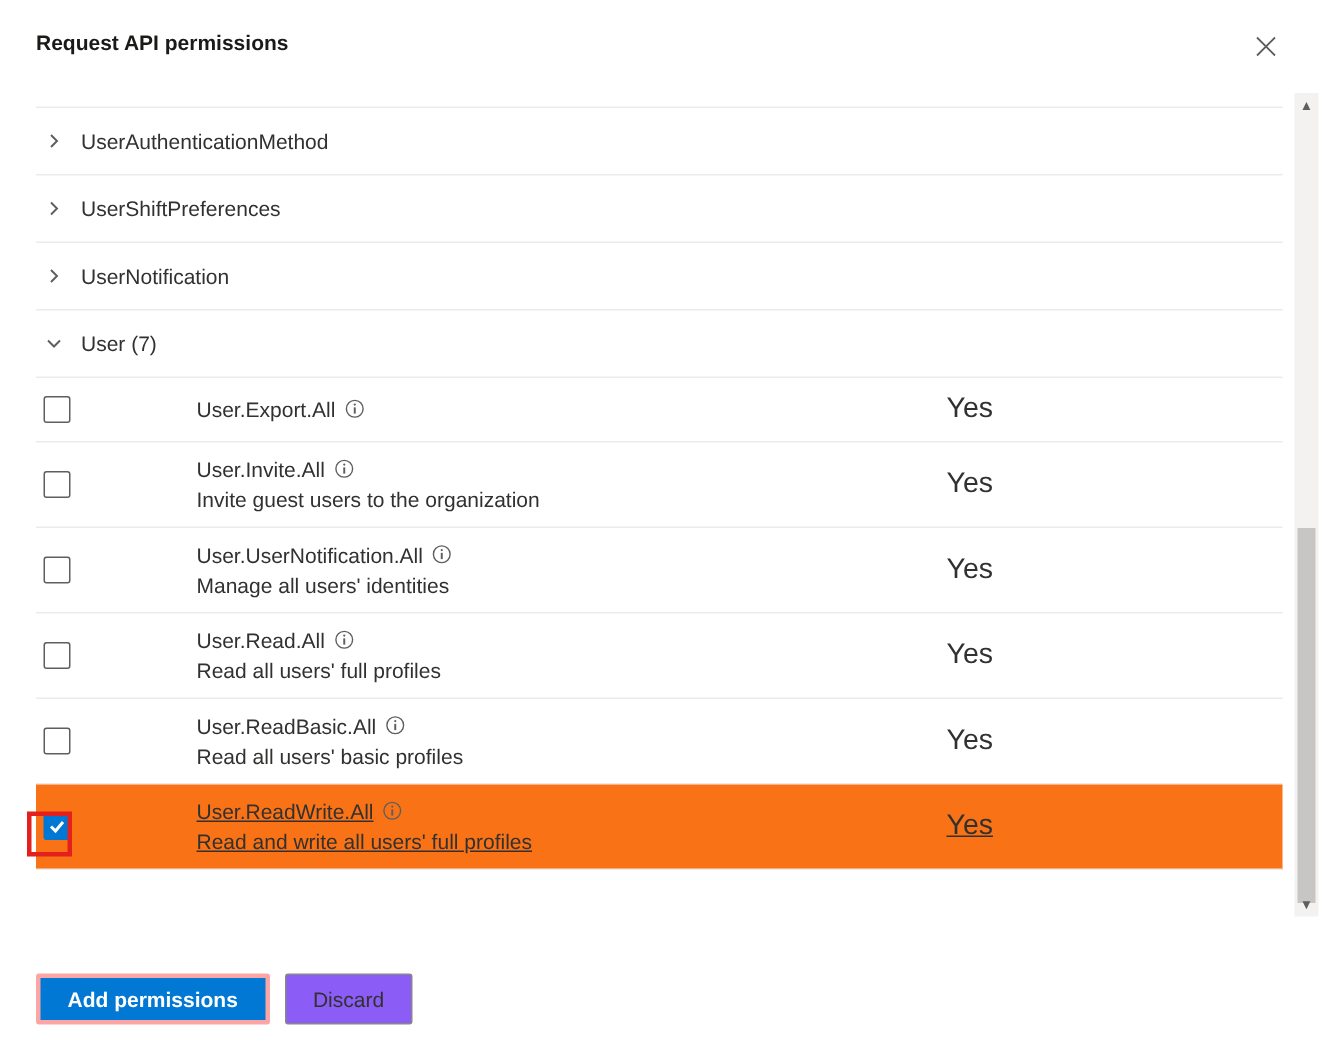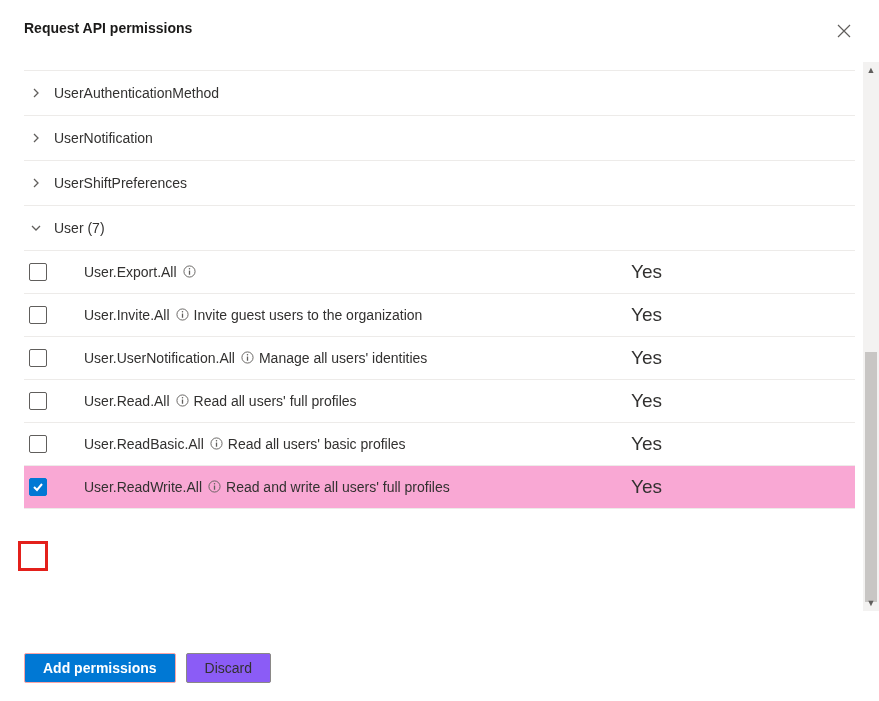--- a/index.html
+++ b/index.html
@@ -63,21 +63,22 @@
       font-size: 14px;
       color: #323130;
     }
     .perm-row {
       display: flex;
       align-items: center;
       padding: 10px 4px 10px 4px;
       border-bottom: 1px solid #edebe9;
     }
     .perm-row.highlighted {
-      background: #f9a8d4;
+      background: #f97316;
+      text-decoration: underline;
     }
     .checkbox-wrap {
       width: 20px;
       height: 20px;
       margin-right: 36px;
       display: inline-flex;
       align-items: center;
       justify-content: center;
       flex-shrink: 0;
     }
@@ -98,22 +99,23 @@
     }
     .checkbox.checked svg {
       display: block;
     }
     .checkbox svg {
       display: none;
     }
     .perm-text {
       flex: 1;
       display: flex;
-      flex-direction: row;
+      flex-direction: column;
       gap: 4px;
+      margin-left: 47px;
     }
     .perm-name {
       font-size: 14px;
       color: #323130;
       display: flex;
       align-items: center;
       gap: 6px;
     }
     .perm-desc {
       font-size: 14px;
@@ -148,21 +150,21 @@
       padding: 6px 18px;
       font-size: 14px;
       font-family: inherit;
       border-radius: 2px;
       cursor: pointer;
       min-width: 80px;
     }
     .btn-primary {
       background: #0078d4;
       color: #fff;
-      border: 1px solid #fca5a5;
+      border: 3px solid #fca5a5;
       font-weight: 600;
     }
     .btn-secondary {
       background: #8b5cf6;
       color: #323130;
       border: 1px solid #8a8886;
     }
     .scrollbar-track {
       position: absolute;
       right: 0;
@@ -212,30 +214,30 @@
       </span>
       <span class="group-label">UserAuthenticationMethod</span>
     </div>
 
     <div class="group-row">
       <span class="chevron">
         <svg width="10" height="10" viewBox="0 0 10 10">
             <path d="M3 1 L7 5 L3 9" stroke="currentColor" stroke-width="1.3" fill="none"></path>
           </svg>
       </span>
-      <span class="group-label">UserNotification</span>
+      <span class="group-label">UserShiftPreferences</span>
     </div>
 
     <div class="group-row">
       <span class="chevron">
         <svg width="10" height="10" viewBox="0 0 10 10">
             <path d="M3 1 L7 5 L3 9" stroke="currentColor" stroke-width="1.3" fill="none"></path>
           </svg>
       </span>
-      <span class="group-label">UserShiftPreferences</span>
+      <span class="group-label">UserNotification</span>
     </div>
 
     <div class="group-row">
       <span class="chevron">
         <svg width="10" height="10" viewBox="0 0 10 10">
             <path d="M1 3 L5 7 L9 3" stroke="currentColor" stroke-width="1.3" fill="none"></path>
           </svg>
       </span>
       <span class="group-label">User (7)</span>
     </div>

